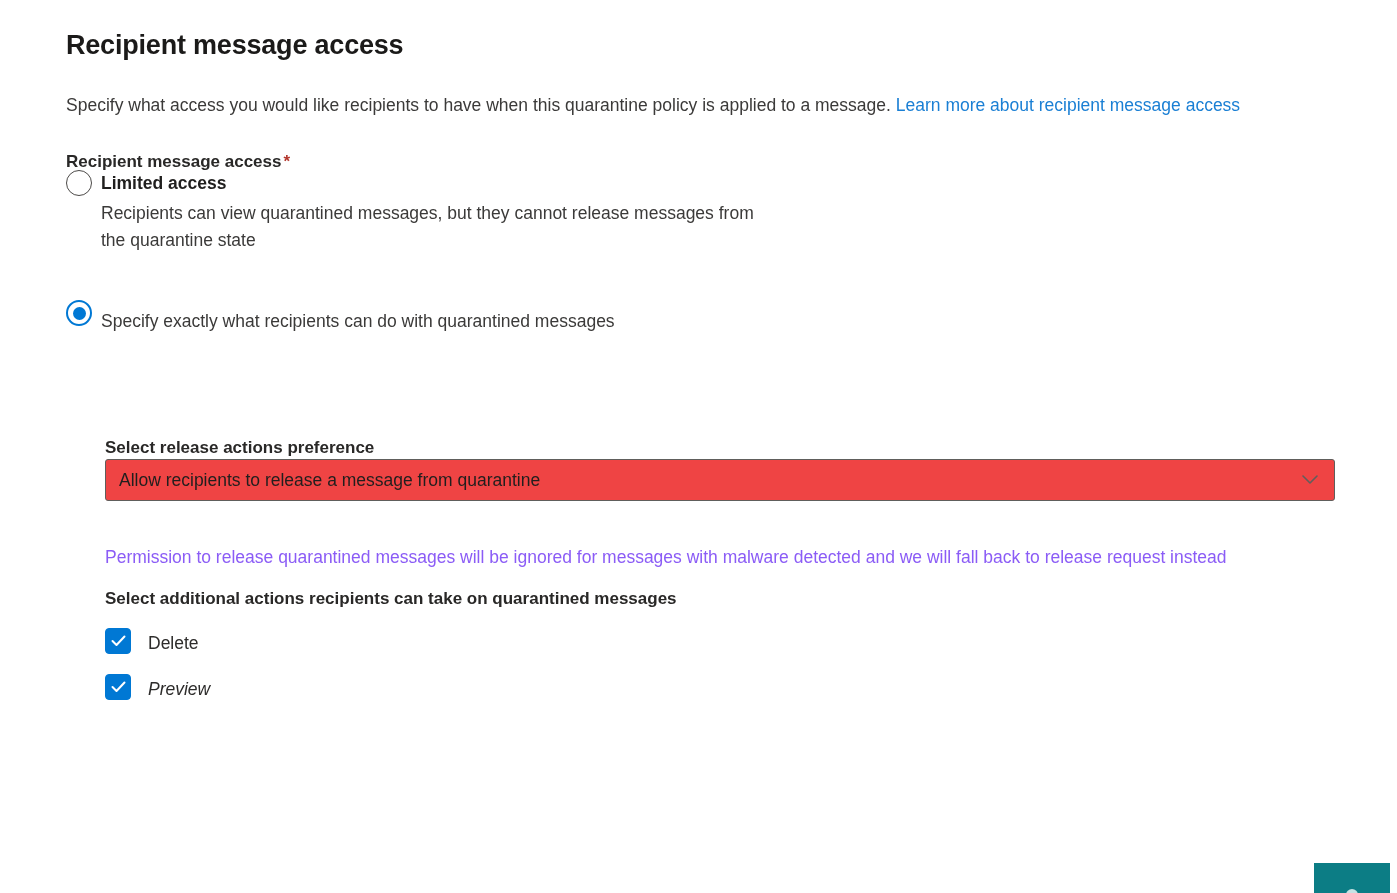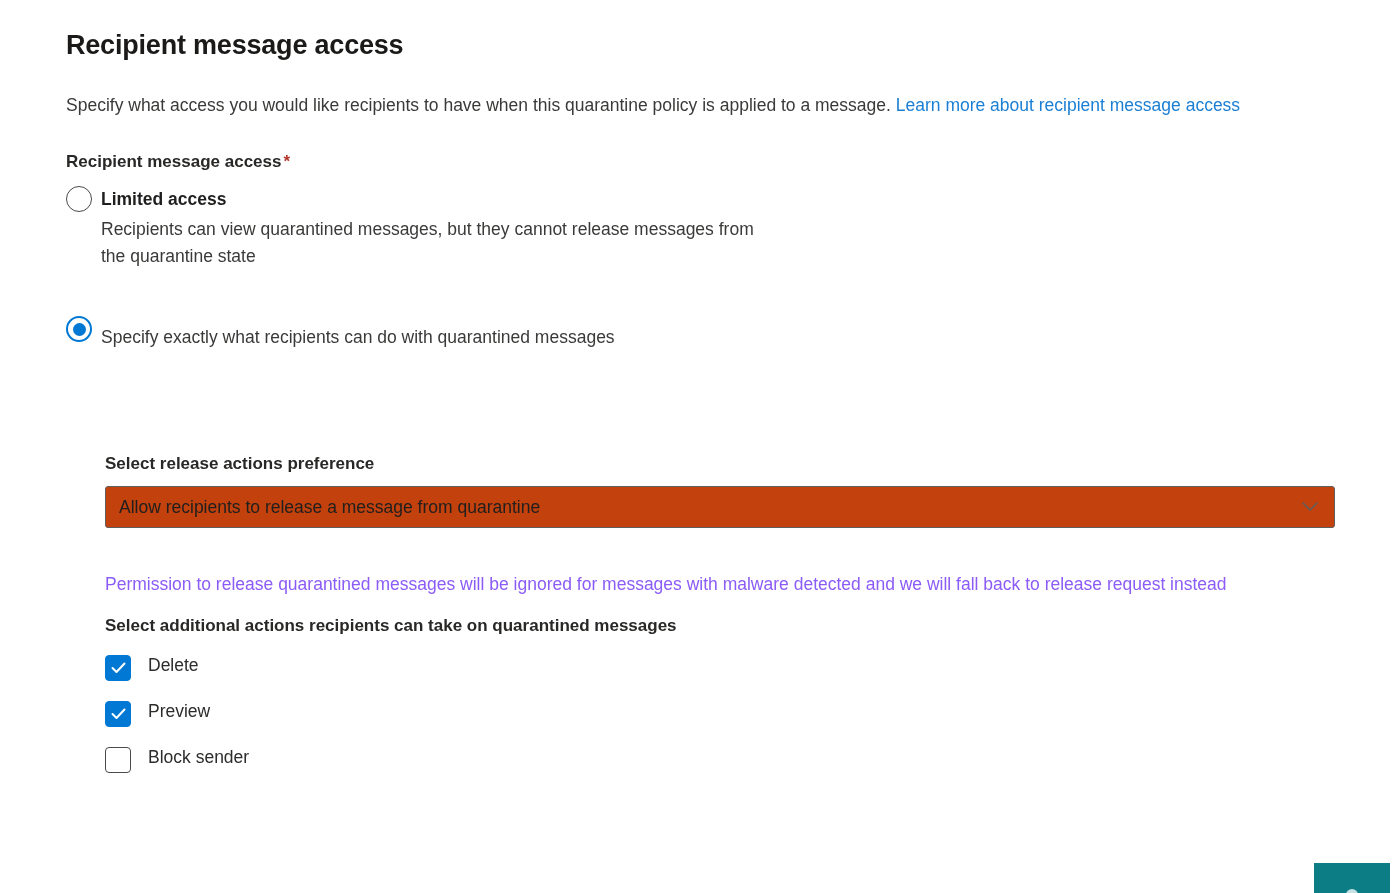--- a/index.html
+++ b/index.html
@@ -40,21 +40,21 @@
     font-weight: 600;
     color: #292827;
     line-height: 21px;
   }
   .required {
     color: #b3362c;
     font-weight: 600;
     margin-left: 2px;
   }
   
-  .radio-group { margin-top: 16px; }
+  .radio-group { margin-top: 0; }
   .radio-option { display: flex; align-items: flex-start; cursor: pointer; }
   .radio-option + .radio-option { margin-top: 48px; }
   .radio-circle {
     flex: 0 0 auto;
     width: 26px; height: 26px;
     border: 1.5px solid #4c4a48;
     border-radius: 50%;
     background: #ffffff;
     margin-top: -2px;
     position: relative;
@@ -90,25 +90,24 @@
     margin-top: 102px;
     margin-left: 39px;
   }
   .sub-label {
     font-size: 17px;
     font-weight: 600;
     color: #292827;
     line-height: 22px;
   }
   .dropdown {
-    margin-top: 11px;
     width: 1230px; height: 42px;
     border: 1px solid #605e5c;
     border-radius: 3px;
-    background: #c2410c;
+    background: #ef4444;
     display: flex;
     align-items: center;
     padding: 0 44px 0 13px;
     position: relative;
     cursor: pointer;
   }
   .dropdown-value {
     font-size: 17.5px;
     color: #201f1e;
     white-space: nowrap;
@@ -123,25 +122,25 @@
     margin-top: 42px;
     max-width: 1235px;
     font-size: 17.5px;
     line-height: 29px;
     color: #8b5cf6;
   }
   .actions-label { margin-top: 16px; }
   .checkbox-list { margin-top: 18px; }
   .checkbox-row {
     display: flex;
-    align-items: flex-start;
+    align-items: flex-end;
     cursor: pointer;
     height: 26px;
   }
-  .checkbox-row + .checkbox-row { margin-top: 20px; }
+  .checkbox-row + .checkbox-row { margin-top: 20px; font-style: italic; }
   .checkbox {
     flex: 0 0 auto;
     width: 26px; height: 26px;
     border: 1.5px solid #4c4a48;
     border-radius: 4px;
     background: #ffffff;
     display: flex;
     align-items: center;
     justify-content: center;
   }
@@ -231,24 +230,20 @@
 
       <div class="checkbox-row">
         <span class="checkbox checked">
           <svg width="15" height="12" viewBox="0 0 15 12">
             <polyline points="1.5,6 5.5,10 13.5,1.5" fill="none" stroke="#ffffff" stroke-width="2" stroke-linecap="round" stroke-linejoin="round"></polyline>
           </svg>
         </span>
         <span class="checkbox-label">Preview</span>
       </div>
 
-      <div class="checkbox-row">
-        <span class="checkbox"></span>
-        <span class="checkbox-label">Block sender</span>
-      </div>
 
     </div>
 
   </div>
 
   <div class="help-button">
     <span class="help-glyph"></span>
   </div>
 
 </div>

